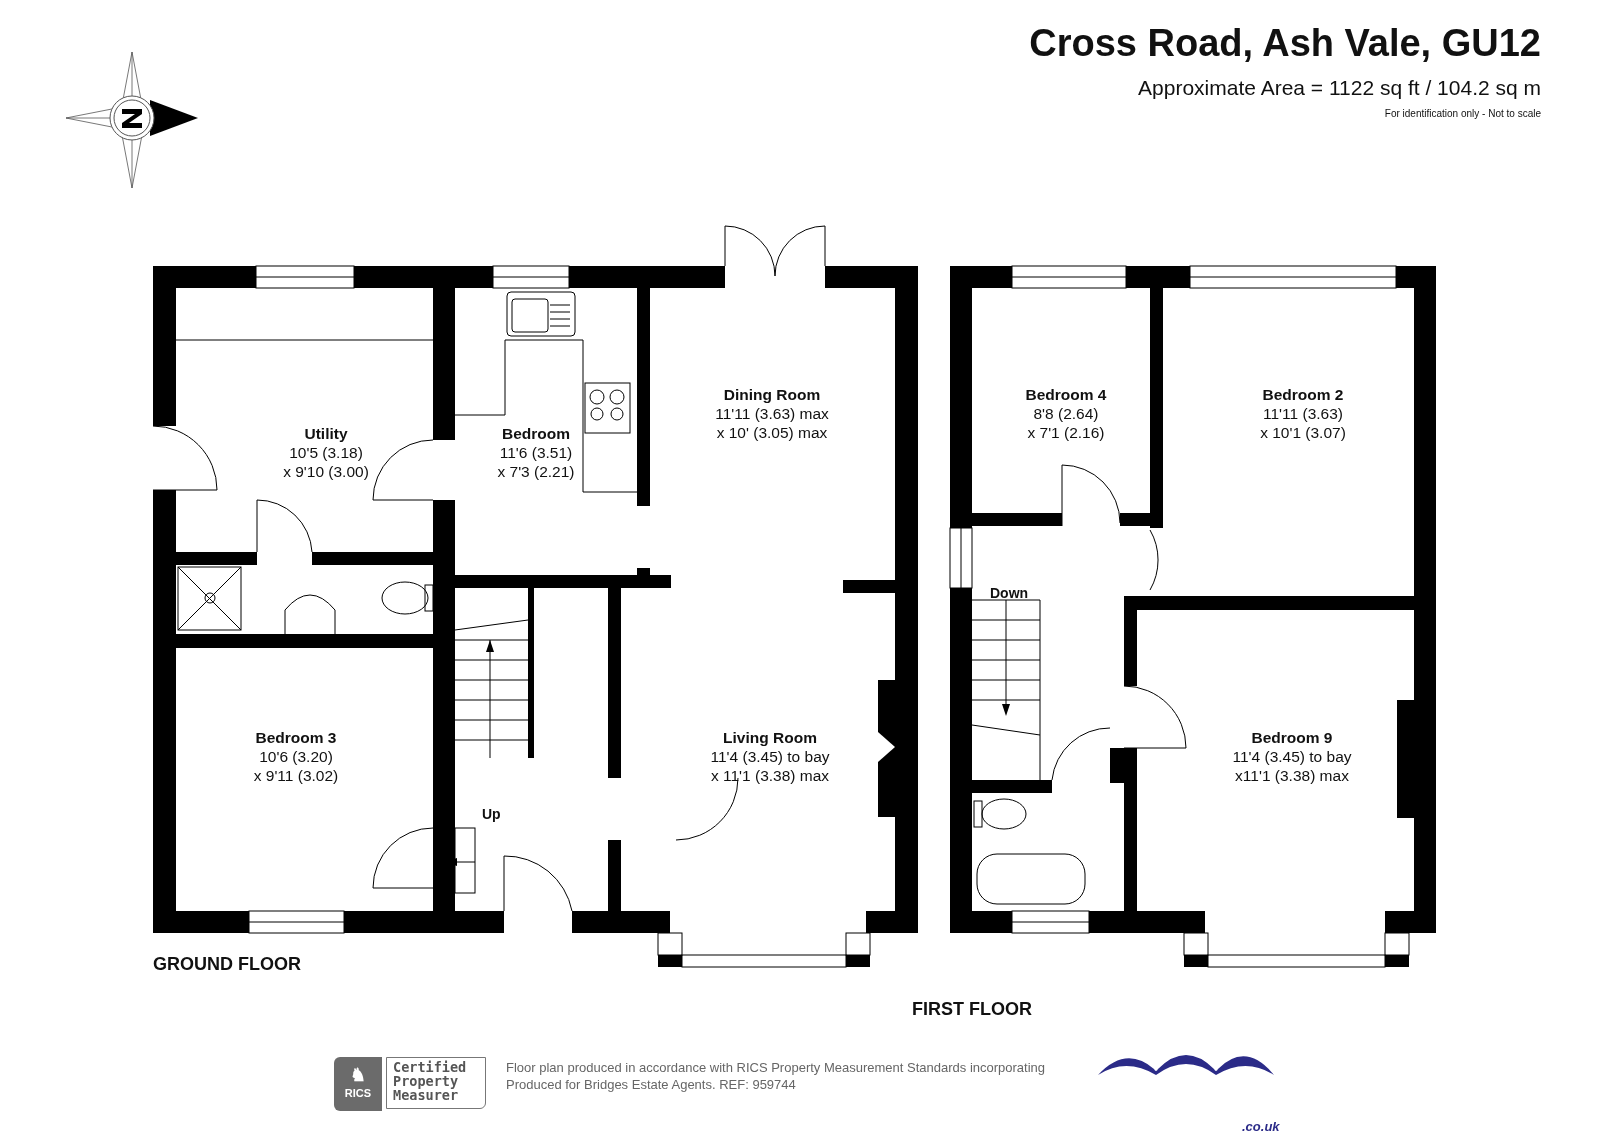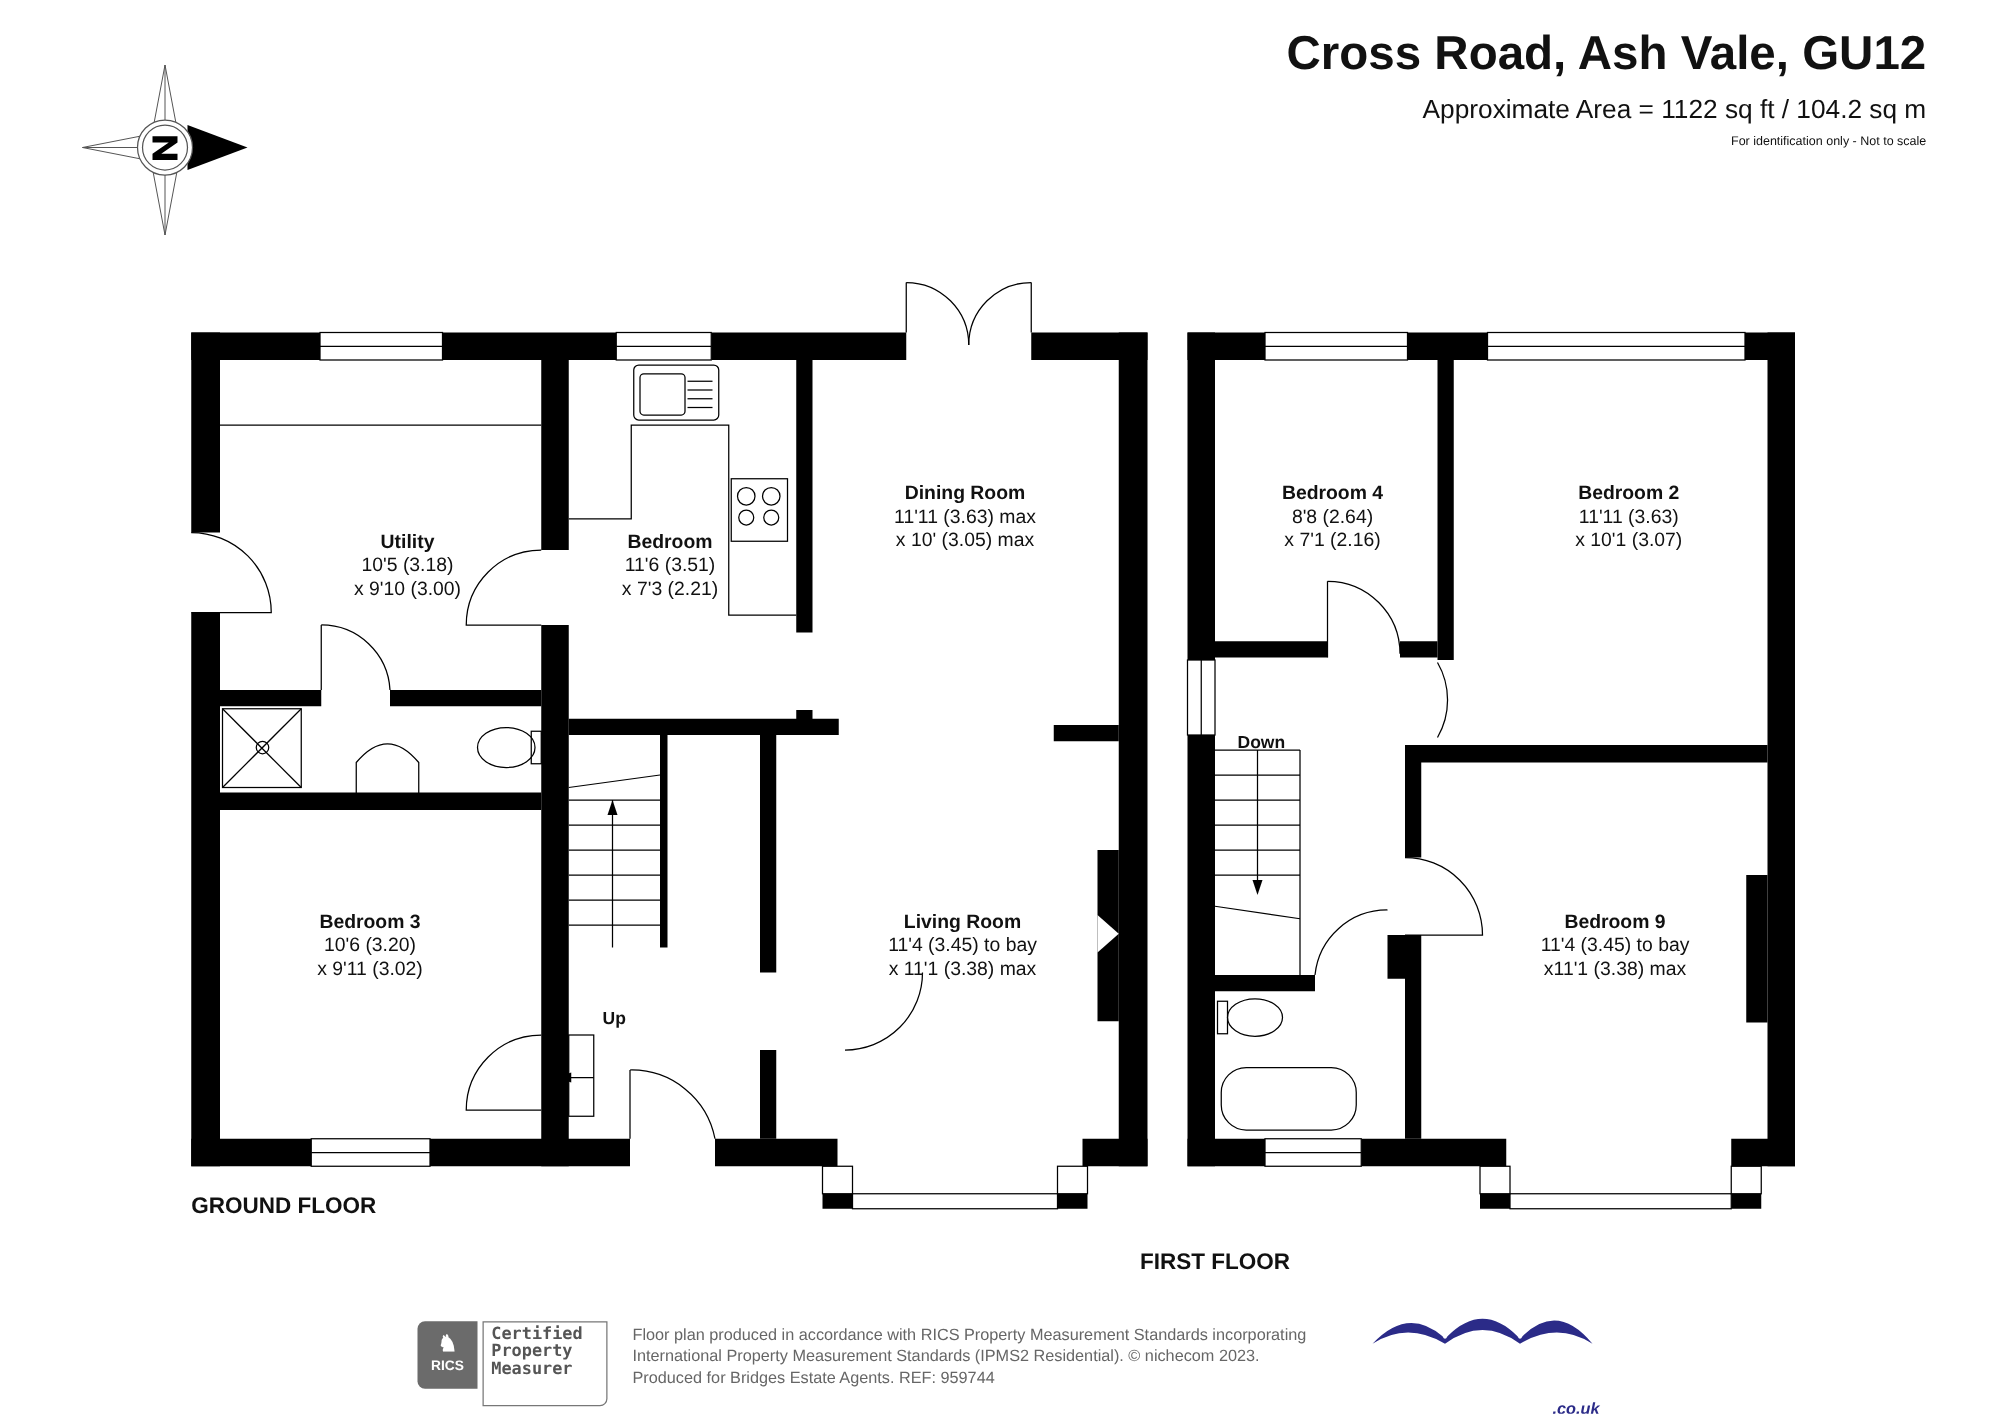--- a/index.html
+++ b/index.html
@@ -11,21 +11,21 @@
   .compass { left: 62px; top: 50px; width: 140px; height: 140px; }
   svg.plan { position: absolute; left: 0; top: 0; width: 1599px; height: 1131px; }
   .room-label { position: absolute; text-align: center; font-size: 15.5px; line-height: 19px; white-space: nowrap; transform: translateX(-50%); }
   .room-label .name { font-weight: bold; }
   .floor-label { position: absolute; font-size: 18px; font-weight: bold; white-space: nowrap; }
   .stair-label { position: absolute; font-size: 14px; font-weight: bold; }
   .rics { left: 334px; top: 1057px; width: 160px; height: 54px; }
   .rics-dark { position: absolute; left: 0; top: 0; width: 48px; height: 54px; background: #6b6b6b; border-radius: 6px 0 0 6px; color: #fff; font-size: 11px; font-weight: bold; text-align: center; }
   .rics-dark .lion { display:block; margin-top: 8px; font-size: 18px; line-height: 20px; }
   .rics-dark .brand { display:block; margin-top: 2px; }
-  .rics-light { position: absolute; left: 52px; top: 0; width: 100px; height: 68px; border: 1px solid #777; border-radius: 0 0 6px 0; font-size: 13.5px; font-weight: bold; color: #555; line-height: 14px; padding: 2px 0 0 6px; box-sizing: border-box; font-family: "DejaVu Sans Mono", monospace; }
+  .rics-light { position: absolute; left: 52px; top: 0; width: 100px; height: 52px; border: 1px solid #777; border-radius: 0 0 6px 0; font-size: 13.5px; font-weight: bold; color: #555; line-height: 14px; padding: 2px 0 0 6px; box-sizing: border-box; font-family: "DejaVu Sans Mono", monospace; }
   .footer-text { left: 506px; top: 1059px; font-size: 13px; line-height: 17px; color: #666; white-space: nowrap; }
   .bridges { left: 1090px; top: 1047px; width: 190px; height: 70px; }
   .bridges-word { position: absolute; left: 0; top: 24px; font-size: 44px; font-weight: bold; font-style: italic; color: #2b2b88; letter-spacing: -1px; }
   .bridges-dom { position: absolute; left: 152px; top: 72px; font-size: 13px; font-weight: bold; font-style: italic; color: #2b2b88; }
 </style>
 </head>
 <body>
 
 <div class="abs title">Cross Road, Ash Vale, GU12</div>
 <div class="abs area">Approximate Area = 1122 sq ft / 104.2 sq m</div>
@@ -275,21 +275,20 @@
   </div>
   <div class="rics-light">
     <div>Certified</div>
     <div>Property</div>
     <div>Measurer</div>
   </div>
 </div>
 
 <div class="abs footer-text">
   <div>Floor plan produced in accordance with RICS Property Measurement Standards incorporating</div>
-  <div>International Property Measurement Standards (IPMS2 Residential).   © nichecom 2023.</div>
   <div>Produced for Bridges Estate Agents.   REF: 959744</div>
 </div>
 
 <div class="abs bridges">
   <svg width="190" height="32" style="position:absolute;left:6px;top:0;">
     <path d="M2,28 Q30,-2 58,22 Q60,26 62,22 Q90,-6 118,22 Q120,26 122,22 Q150,-6 178,28 Q150,10 120,28 Q90,6 60,28 Q30,10 2,28 Z" fill="#2b2b88"></path>
   </svg>
   <div class="bridges-dom">.co.uk</div>
 </div>
 

